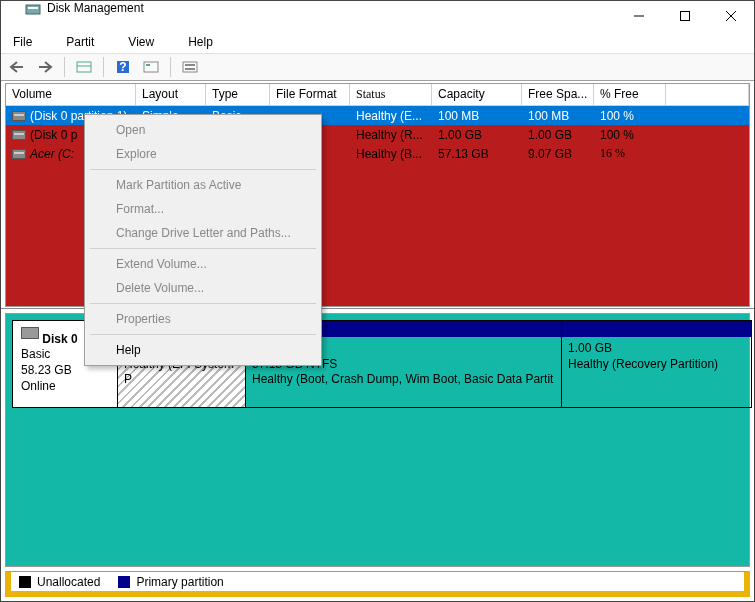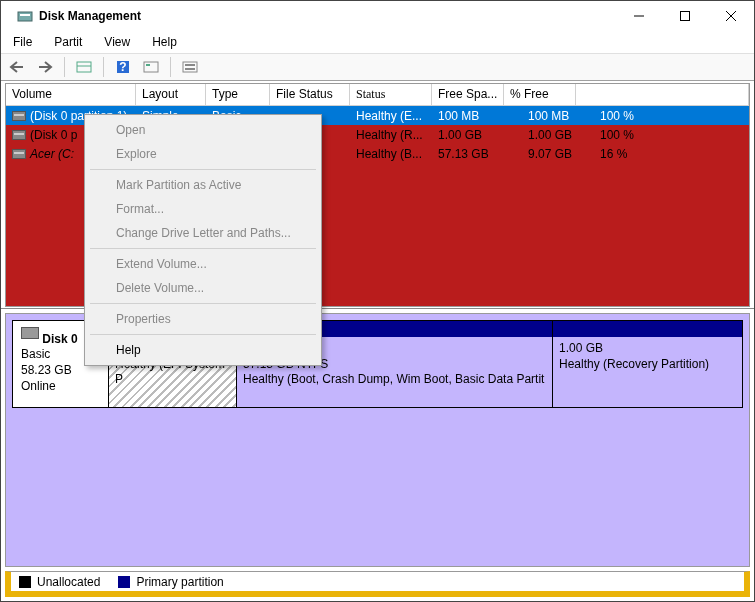--- a/index.html
+++ b/index.html
@@ -1,44 +1,44 @@
 <!DOCTYPE html>
 <html><head>
 <meta charset="utf-8">
 <style>
 * { box-sizing: border-box; margin: 0; padding: 0; font-family: "Segoe UI", Tahoma, sans-serif; font-size: 12px; }
 html, body { width: 755px; height: 602px; background: #fff; overflow: hidden; }
 .window { width: 755px; height: 602px; border: 1px solid #444; display: flex; flex-direction: column; background: #fff; }
 
-.titlebar { height: 30px; display: flex; align-items: center; padding-left: 16px; font-weight: bold; }
+.titlebar { height: 30px; display: flex; align-items: flex-start; padding-left: 24px; }
 .titlebar .icon { width: 16px; height: 16px; margin-right: 6px; display:flex; align-items:center; justify-content:center;}
 .titlebar .title { flex: 1; font-size: 12px; }
 .titlebar .winbtns { display: flex; }
 .titlebar .winbtn { width: 46px; height: 30px; display: flex; align-items: center; justify-content: center; }
 .titlebar .winbtn svg { width: 10px; height: 10px; }
 
-.menubar { height: 22px; display: flex; align-items: center; padding: 0 4px; gap: 6px; }
+.menubar { height: 22px; display: flex; align-items: center; padding: 0 4px; gap: 18px; }
 .menubar .menuitem { padding: 2px 8px; }
 
 .toolbar { height: 28px; border-top: 1px solid #e0e0e0; border-bottom: 1px solid #a0a0a0; display: flex; align-items: center; padding: 0 4px; gap: 4px; background: #f9f9f9; }
 .toolbar .tbtn { width: 24px; height: 22px; border: 1px solid transparent; display: flex; align-items: center; justify-content: center; }
 .toolbar .sep { width: 1px; height: 20px; background: #ccc; margin: 0 3px; }
 
 .upper { height: 228px; border-bottom: 1px solid #888; position: relative; padding: 2px 4px 0 4px; }
 .volumes-wrap { border: 1px solid #999; height: 224px; background:#b91c1c; overflow:hidden;}
 .vol-header { display: flex; height: 22px; background: #fff; }
 .vol-header .col { border-right: 1px solid #d0d0d0; border-bottom: 1px solid #d0d0d0; padding: 3px 6px; font-size: 12px; background: #fff; white-space: nowrap; overflow: hidden; }
 .vol-body .row { display: flex; height: 19px; align-items: center; }
 .vol-body .cell { padding: 1px 6px; white-space: nowrap; overflow: hidden; font-size: 12px; display:flex; align-items:center; gap:4px;}
 .row.sel { background: #0078d7; color: #fff; }
 .vol-disk-icon { width:14px; height:10px; background:#888; border:1px solid #555; display:inline-block; position:relative; }
 .vol-disk-icon::after{content:'';position:absolute;left:1px;right:1px;top:2px;height:2px;background:#ccc;}
 
 .lower { flex: 1; display: flex; flex-direction: column; padding: 4px; }
-.diskmap-wrap { border: 1px solid #999; flex: 1; background:#c4b5fd; padding:6px; display:flex; flex-direction:column;}
+.diskmap-wrap { border: 1px solid #999; flex: 1; background:#14b8a6; padding:6px; display:flex; flex-direction:row;}
 .disk-row { display: flex; height: 88px; }
 .disk-info { width: 106px; border: 1px solid #000; padding: 6px 8px; background:#fff;}
 .disk-info .dname { font-weight: bold; }
 .disk-info .dline { font-size: 12px; line-height: 1.35; }
 .part-area { flex: 1; display:flex; height:88px;}
 .part { border: 1px solid #000; border-left:none; display:flex; flex-direction:column;}
 .part-head { height: 16px; background: #00008b; }
 .part-body { flex:1; padding: 4px 6px; font-size:12px; line-height:1.3; overflow:hidden;}
 .hatch { background: repeating-linear-gradient(135deg, #fff, #fff 4px, #bbb 4px, #bbb 6px); }
 .part-body .b { font-weight: bold; }
@@ -133,22 +133,23 @@
         </svg>
       </div>
   </div>
 
   <div class="upper">
     <div class="volumes-wrap">
       <div class="vol-header" id="vol-header">
           <div class="col" style="width: 130px;">Volume</div>
           <div class="col" style="width: 70px;">Layout</div>
           <div class="col" style="width: 64px;">Type</div>
-          <div class="col" style="width: 80px;">File Status</div>
+          <div class="col" style="width: 80px;">File Format</div>
           <div class="col" style="width: 82px; font-family: Liberation Serif, serif;">Status</div>
+          <div class="col" style="width: 90px;">Capacity</div>
           <div class="col" style="width: 72px;">Free Spa...</div>
           <div class="col" style="width: 72px;">% Free</div>
           <div class="col" style="flex: 1 1 0%;"></div>
         </div>
       <div class="vol-body" id="vol-body">
           <div class="row sel">
             <div class="cell" style="width: 130px;">
               <span class="vol-disk-icon"></span>
               <span>(Disk 0 partition 1)</span>
             </div>
@@ -177,21 +178,21 @@
             <div class="cell" style="width: 130px; font-style: italic;">
               <span class="vol-disk-icon"></span>
               <span>Acer (C:</span>
             </div>
             <div class="cell" style="width: 70px;"></div>
             <div class="cell" style="width: 64px;"></div>
             <div class="cell" style="width: 80px;"></div>
             <div class="cell" style="width: 82px;">Healthy (B...</div>
             <div class="cell" style="width: 90px;">57.13 GB</div>
             <div class="cell" style="width: 72px;">9.07 GB</div>
-            <div class="cell" style="width: 72px;">16 %</div>
+            <div class="cell" style="width: 72px; font-family: Liberation Serif, serif;">16 %</div>
           </div>
         </div>
     </div>
   </div>
 
   <div class="lower">
     <div class="diskmap-wrap">
       <div class="disk-row">
         <div class="disk-info">
           <span class="disk-hw-icon"></span>

